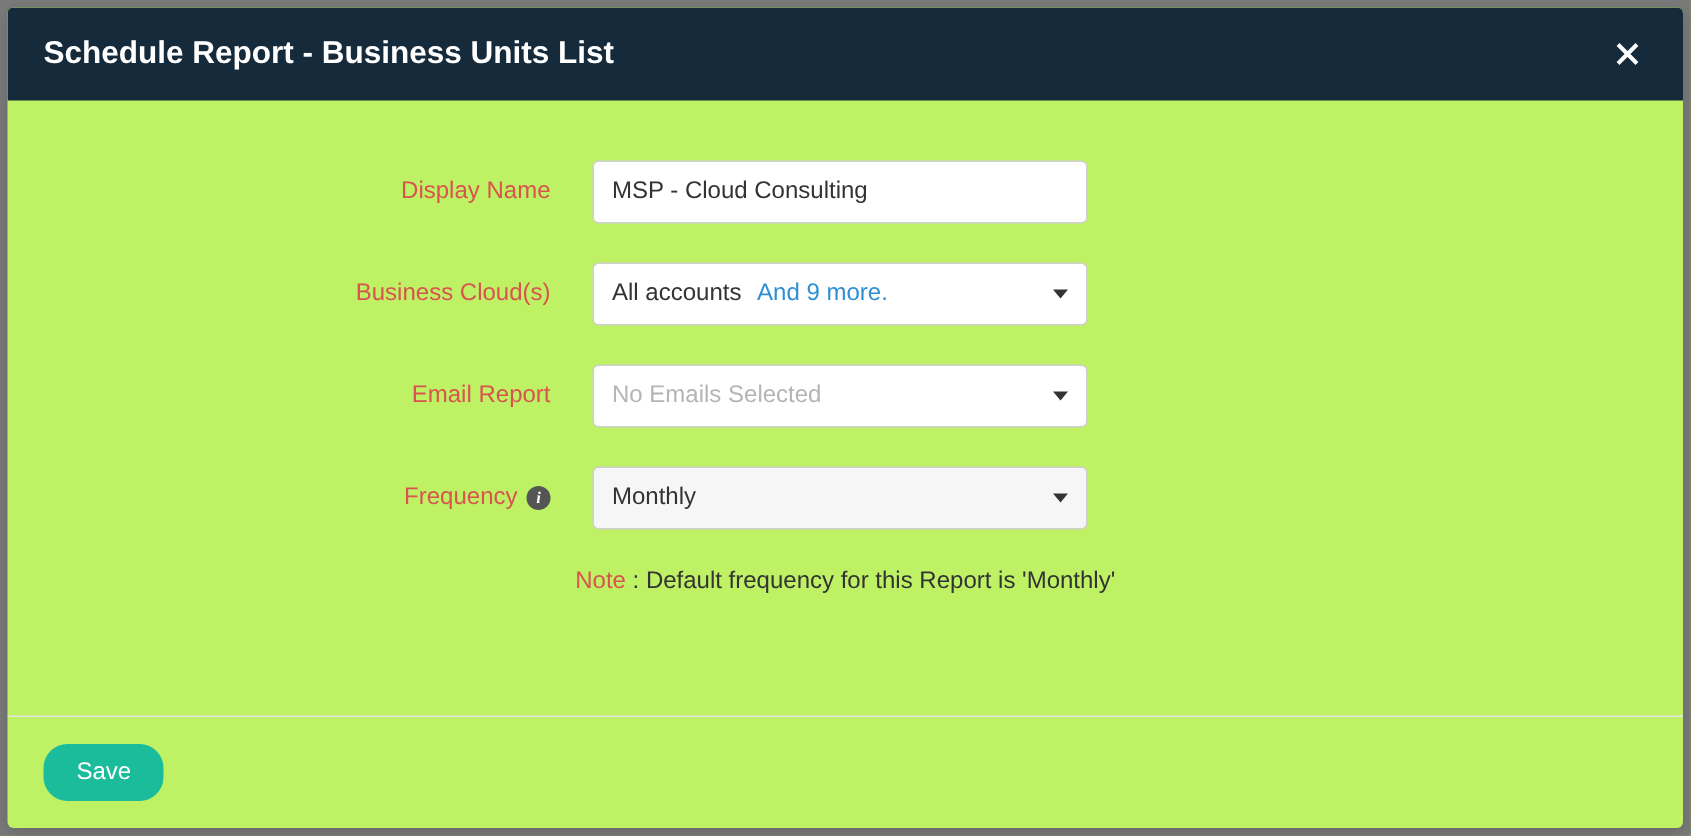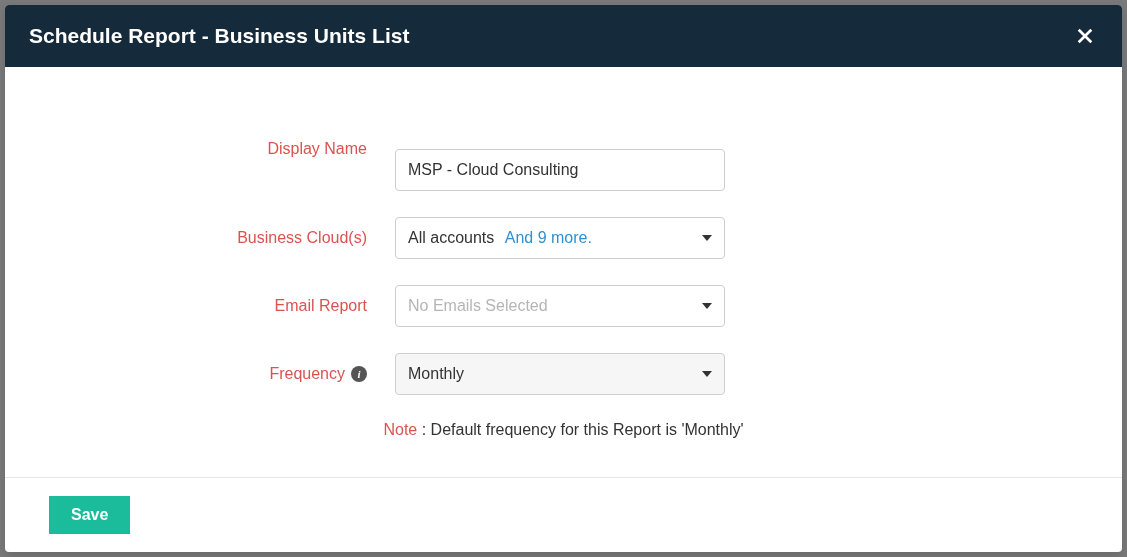--- a/index.html
+++ b/index.html
@@ -14,21 +14,21 @@
     position: absolute;
     inset: 0;
     background: #7a7a7a;
   }
   .modal {
     position: absolute;
     left: 5px;
     right: 5px;
     top: 5px;
     bottom: 5px;
-    background: #ffffff;
+    background: #bef264;
     border-radius: 4px;
     box-shadow: 0 4px 12px rgba(0,0,0,0.15);
     display: flex;
     flex-direction: column;
     overflow: hidden;
   }
   .modal-header {
     background: #152a3b;
     color: #ffffff;
     padding: 18px 24px;
@@ -101,21 +101,20 @@
     background: #fff;
     cursor: pointer;
   }
   .control.select-like {
     background: #f6f6f6;
   }
   input.control {
     cursor: text;
     display: block;
     background: #fff;
-    margin-top: 42px;
   }
   .control .display {
     color: #333;
     text-align: center;
   }
   .control .display.placeholder {
     color: #b5b5b5;
   }
   .control .extra {
     color: #2f8fd4;
@@ -136,26 +135,25 @@
   .note-label { color: #d9534f; }
 
   .modal-footer {
     border-top: 1px solid #e5e5e5;
     padding: 18px 24px;
   }
   .save-btn {
     background: #1abc9c;
     color: #fff;
     border: none;
-    border-radius: 0;
+    border-radius: 16px;
     padding: 10px 22px;
     font-size: 16px;
-    font-weight: 700;
+    font-weight: 400;
     cursor: pointer;
-    margin-left: 20px;
   }
 </style>
 </head>
 <body>
 
 <div class="backdrop"></div>
 
 <div class="modal">
 
   <div class="modal-header">

